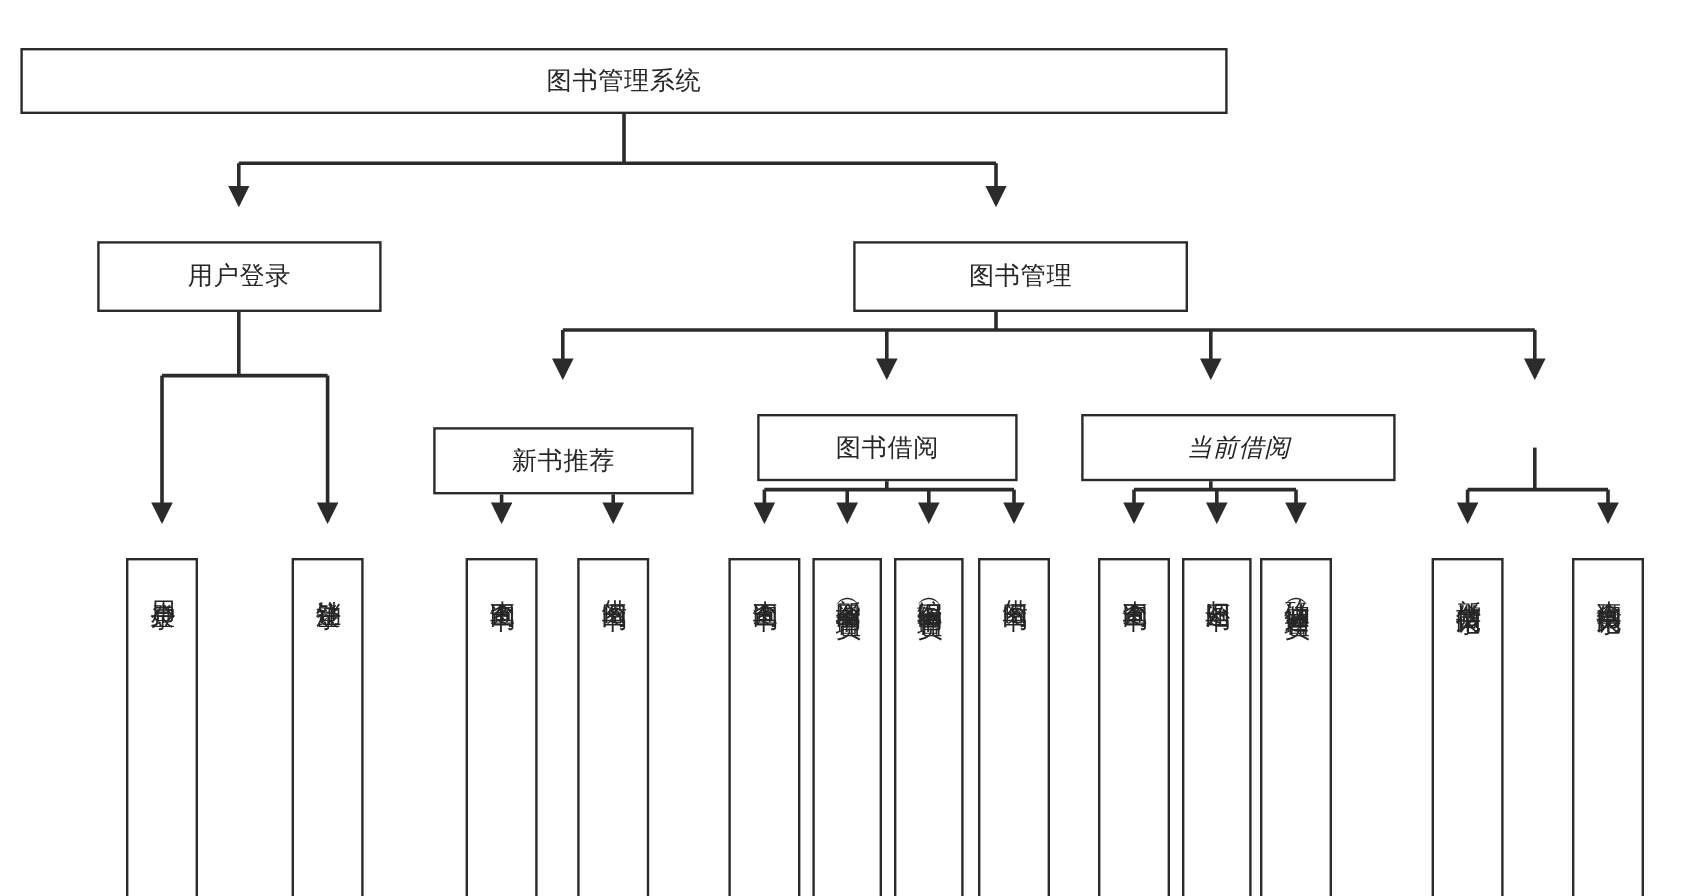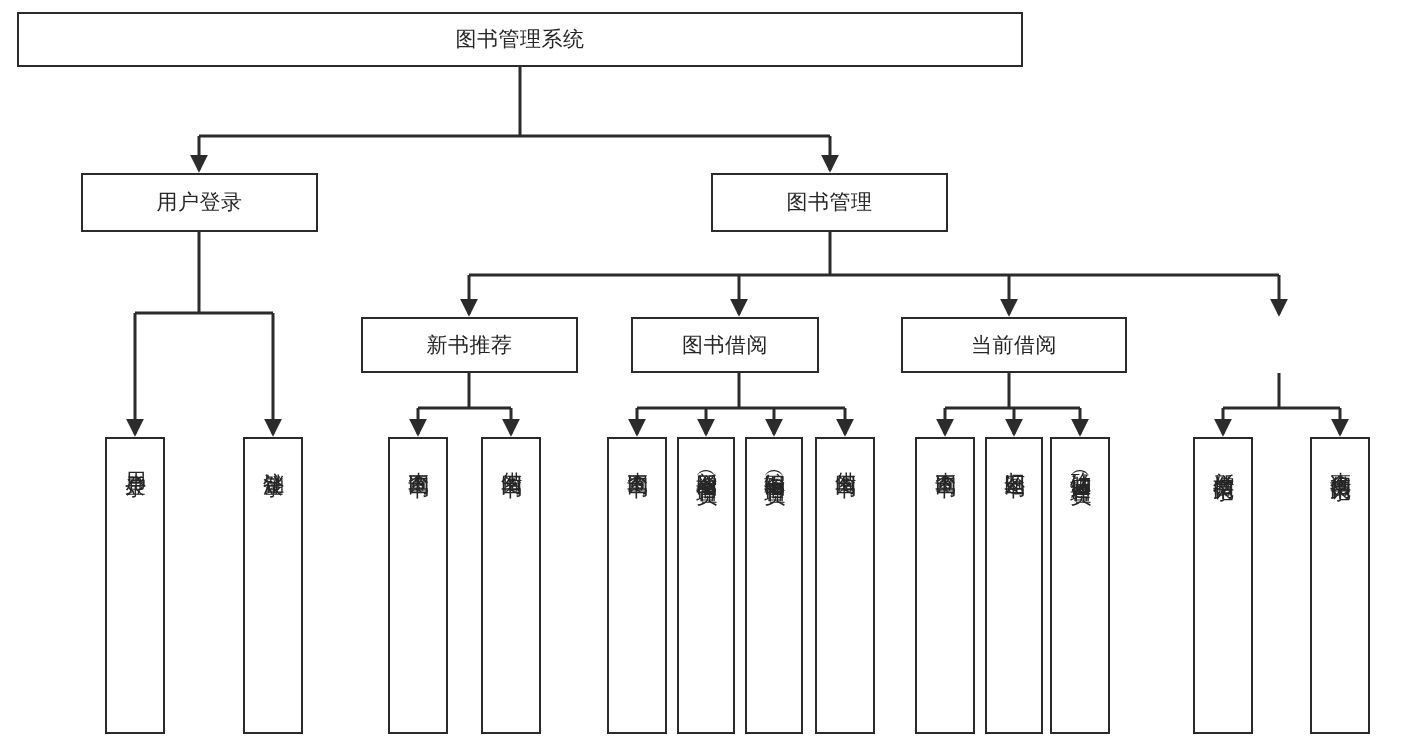--- a/index.html
+++ b/index.html
@@ -29,20 +29,21 @@
   }
   .node {
     position: absolute;
     box-sizing: border-box;
     border: 2px solid #2b2b2b;
     background: #ffffff;
     display: flex;
     align-items: center;
     justify-content: center;
     color: #1a1a1a;
+    margin-top: 28px;
   }
   .node-label {
     font-size: 21px;
     line-height: 1.15;
     letter-spacing: 0.5px;
     white-space: nowrap;
     color: #262626;
   }
   .node.vertical {
     align-items: flex-start;
@@ -140,31 +141,31 @@
     </g>
   </svg>
 
   <div class="node root" style="left:17px; top:12px; width:1006px; height:55px;">
     <span class="node-label">图书管理系统</span>
   </div>
 
   <div class="node" style="left:81px; top:173px; width:237px; height:59px;">
     <span class="node-label">用户登录</span>
   </div>
-  <div class="node" style="left:711px; top:173px; width:237px; height:59px;">
+  <div class="node" style="left:711px; top:173px; width:279px; height:59px;">
     <span class="node-label">图书管理</span>
   </div>
 
-  <div class="node" style="left:361px; top:317px; width:217px; height:56px;">
+  <div class="node" style="left:361px; top:328px; width:217px; height:56px;">
     <span class="node-label">新书推荐</span>
   </div>
-  <div class="node" style="left:631px; top:317px; width:188px; height:56px;">
+  <div class="node" style="left:631px; top:317px; width:217px; height:56px;">
     <span class="node-label">图书借阅</span>
   </div>
-  <div class="node" style="left:901px; top:317px; width:226px; height:56px;">
+  <div class="node" style="left:901px; top:317px; width:262px; height:56px;font-style:italic;">
     <span class="node-label">当前借阅</span>
   </div>
 
   <div class="node vertical" style="left:105px; top:437px; width:60px; height:297px;">
     <span class="node-label">用户登录</span>
   </div>
   <div class="node vertical" style="left:243px; top:437px; width:60px; height:297px;">
     <span class="node-label">注销登录</span>
   </div>
 

